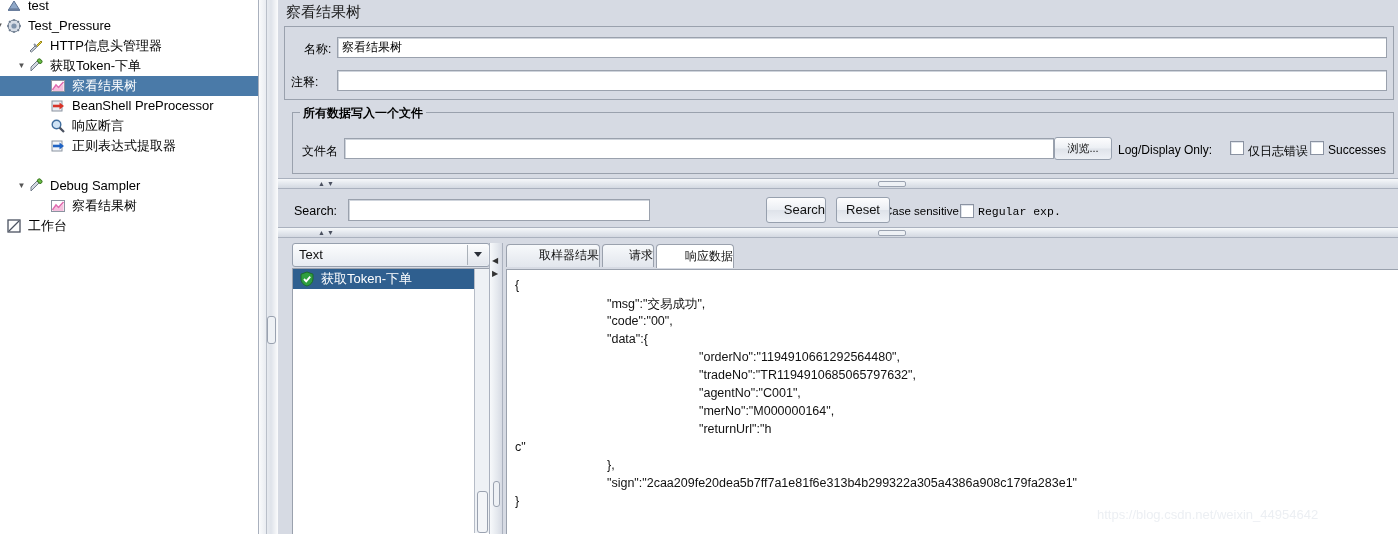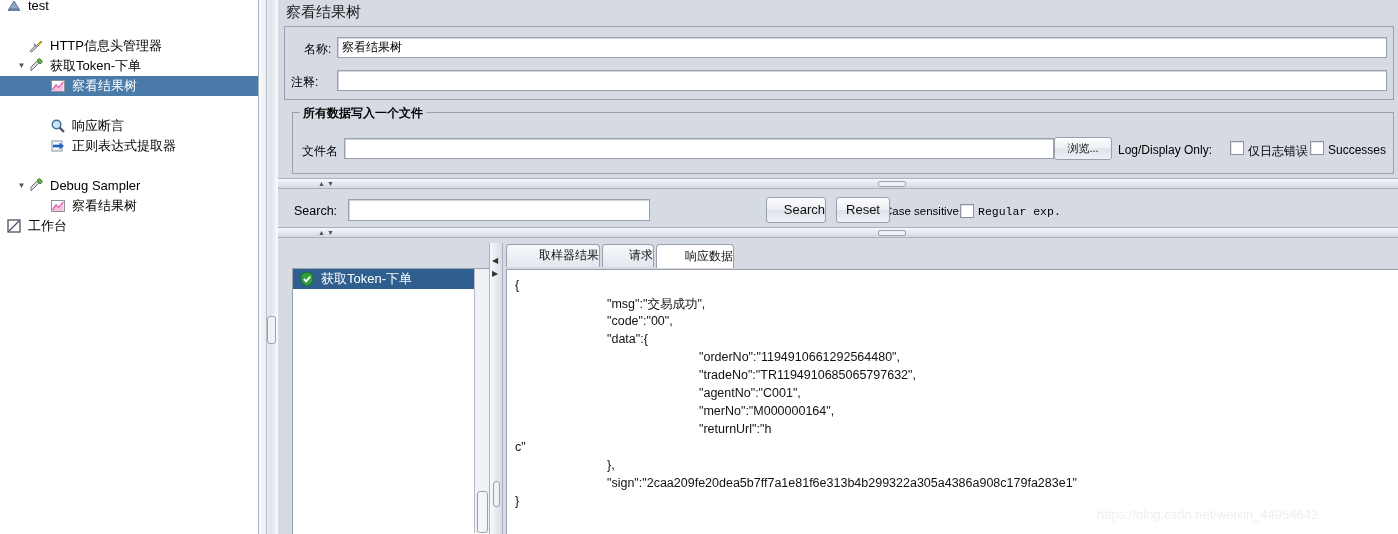--- a/index.html
+++ b/index.html
@@ -92,20 +92,33 @@
   <div id="tree-panel">
       <div class="tree-row" style="position: absolute; left: 0px; right: 0px; top: -4px;">
         <span class="ticon" style="left:6px;">
           <svg width="16" height="16" viewBox="0 0 16 16">
             <path d="M3 11 L8 3 L13 11 Z" fill="#8fa8c8" stroke="#5c7193"></path>
             <rect x="2" y="11" width="12" height="2" fill="#6b7f9e"></rect>
           </svg>
         </span>
         <span class="tlabel" style="left:28px;">test</span>
       </div>
+      <div class="tree-row" style="position: absolute; left: 0px; right: 0px; top: 16px;">
+        <span class="tw" style="left:-6px;">▼</span>
+        <span class="ticon" style="left:6px;">
+          <svg width="16" height="16" viewBox="0 0 16 16">
+            <circle cx="8" cy="8" r="6" fill="#d7dde6" stroke="#6b7a8d"></circle>
+            <circle cx="8" cy="8" r="2.6" fill="#7f93ab"></circle>
+            <g stroke="#6b7a8d" stroke-width="1.4">
+              <path d="M8 1v2M8 13v2M1 8h2M13 8h2M3 3l1.5 1.5M11.5 11.5L13 13M13 3l-1.5 1.5M4.5 11.5L3 13"></path>
+            </g>
+          </svg>
+        </span>
+        <span class="tlabel" style="left:28px;">Test_Pressure</span>
+      </div>
       <div class="tree-row" style="position: absolute; left: 0px; right: 0px; top: 36px;">
         <span class="ticon" style="left:28px;">
           <svg width="16" height="16" viewBox="0 0 16 16">
             <path d="M2 13 L7 8 L8.5 9.5 L3.5 14 Z" fill="#cfd5de" stroke="#6a7380"></path>
             <path d="M8 8 L13 3 L14 4 L9 9 Z" fill="#e8d24a" stroke="#9b8a17"></path>
             <path d="M6 6 L9 9" stroke="#8b93a0" stroke-width="2"></path>
           </svg>
         </span>
         <span class="tlabel" style="left:50px;">HTTP信息头管理器</span>
       </div>
@@ -121,20 +134,30 @@
       </div>
       <div class="tree-row selected" style="position: absolute; left: 0px; right: 0px; top: 76px;">
         <span class="ticon" style="left:50px;">
           <svg width="16" height="16" viewBox="0 0 16 16">
             <rect x="1.5" y="2.5" width="13" height="11" fill="#ffffff" stroke="#8a93a0"></rect>
             <path d="M2.5 12 L6 7 L8.5 9.5 L13.5 4" stroke="#e06ab0" stroke-width="1.6" fill="none"></path>
             <path d="M2.5 13 L6 8.5 L8.5 11 L13.5 5.5 L13.5 13 Z" fill="#f0a9d2" opacity=".75"></path>
           </svg>
         </span>
         <span class="tlabel" style="left:72px;">察看结果树</span>
+      </div>
+      <div class="tree-row" style="position: absolute; left: 0px; right: 0px; top: 96px;">
+        <span class="ticon" style="left:50px;">
+          <svg width="16" height="16" viewBox="0 0 16 16">
+            <rect x="2" y="3" width="10" height="10" fill="#e9ecf1" stroke="#8a93a0"></rect>
+            <path d="M3 8 H11" stroke="#d83227" stroke-width="2.6"></path>
+            <path d="M9.5 4.5 L14 8 L9.5 11.5 Z" fill="#d83227"></path>
+          </svg>
+        </span>
+        <span class="tlabel" style="left:72px;">BeanShell PreProcessor</span>
       </div>
       <div class="tree-row" style="position: absolute; left: 0px; right: 0px; top: 136px;">
         <span class="ticon" style="left:50px;">
           <svg width="16" height="16" viewBox="0 0 16 16">
             <rect x="2" y="3" width="10" height="10" fill="#f2f5f9" stroke="#8a93a0"></rect>
             <path d="M3 8 H11" stroke="#1f63c4" stroke-width="2.6"></path>
             <path d="M9.5 4.5 L14 8 L9.5 11.5 Z" fill="#1f63c4"></path>
           </svg>
         </span>
         <span class="tlabel" style="left:72px;">正则表达式提取器</span>
@@ -220,20 +243,26 @@
     <div class="cb" style="left:682px;top:204px;"></div>
     <div class="lbl" style="left:700px;top:205px;font-size:11.5px;font-family:Liberation Mono, monospace;">Regular exp.</div>
     <div class="btn" style="left:488px;top:197px;width:58px;height:24px;line-height:23px;font-size:13px;text-align:right;">Search</div>
     <div class="btn" style="left:558px;top:197px;width:52px;height:24px;line-height:23px;font-size:13px;">Reset</div>
 
     <div class="hsplit" style="top:227px;">
       <div class="arrows" style="left:40px;">▲▼</div>
       <div class="grip" style="left:600px;"></div>
     </div>
 
+    <div id="combo" style="left:14px;top:243px;width:196px;height:22px;">
+      <div style="position:absolute;left:6px;top:2px;line-height:18px;">Text</div>
+      <div class="arrowbox">
+        <div style="position:absolute;left:6px;top:7px;width:0;height:0;border-left:4px solid transparent;border-right:4px solid transparent;border-top:5px solid #2a2f38;"></div>
+      </div>
+    </div>
 
     <div id="list" style="left:14px;top:268px;width:196px;height:266px;">
         <div class="listrow sel">
           <span style="position:absolute;left:6px;top:2px;"><svg width="16" height="16" viewBox="0 0 16 16">
               <path d="M8 1 L14 3.2 V8 C14 11.6 11.2 14.2 8 15 C4.8 14.2 2 11.6 2 8 V3.2 Z" fill="#2f9e3f" stroke="#1d6b29"></path>
               <path d="M5 8 L7.2 10.3 L11.2 5.6" stroke="#ffffff" stroke-width="1.9" fill="none"></path>
             </svg></span>
           <span style="position:absolute;left:28px;">获取Token-下单</span>
         </div>
       </div>

